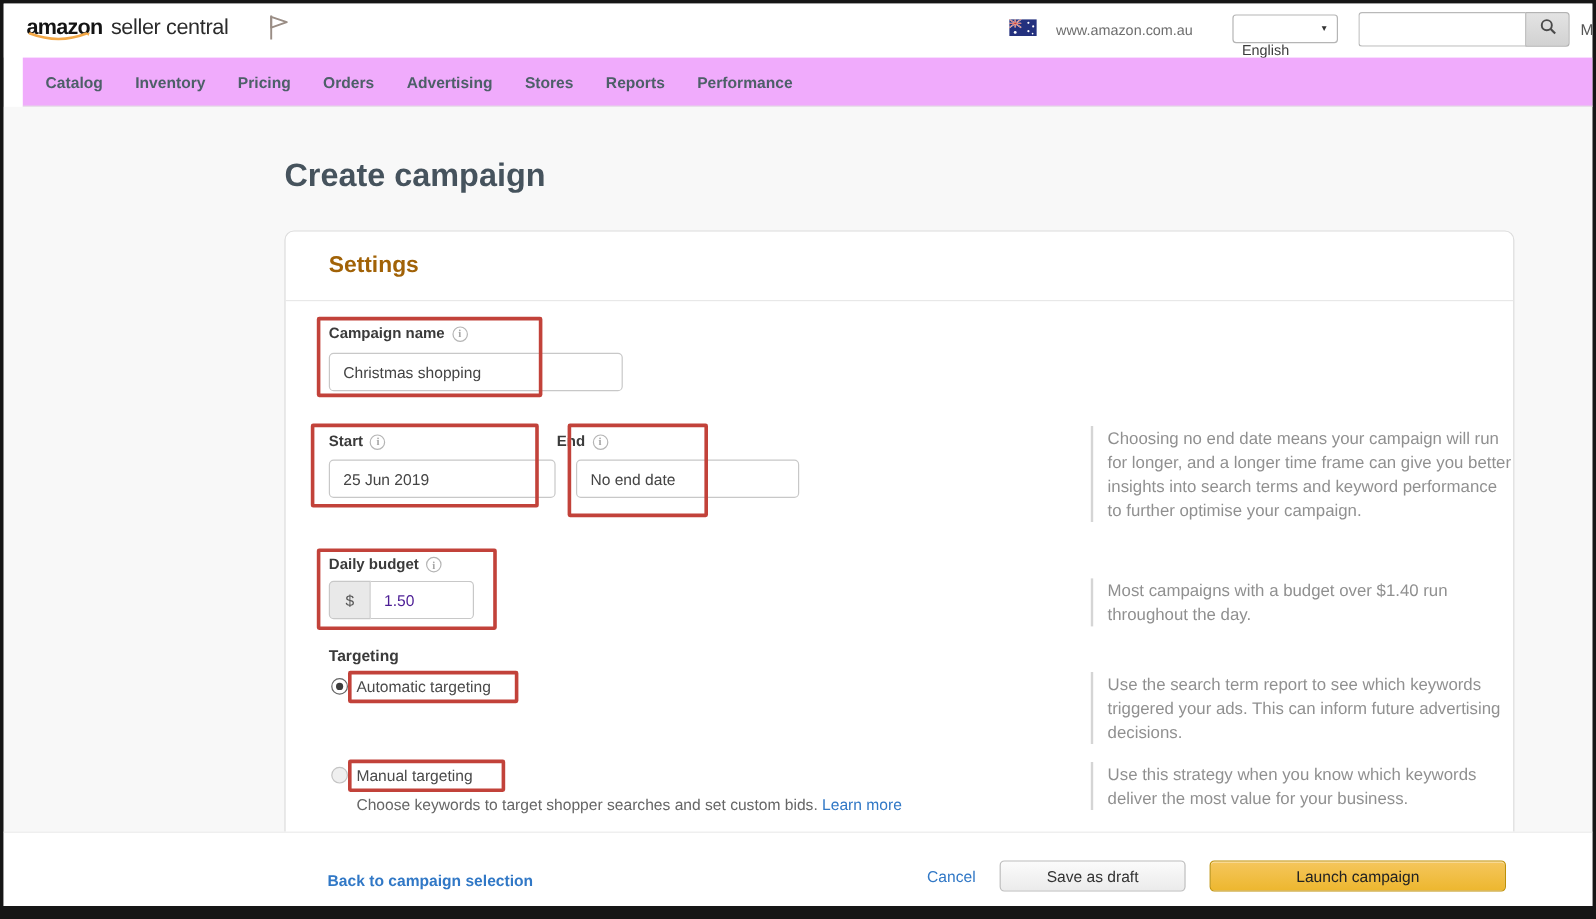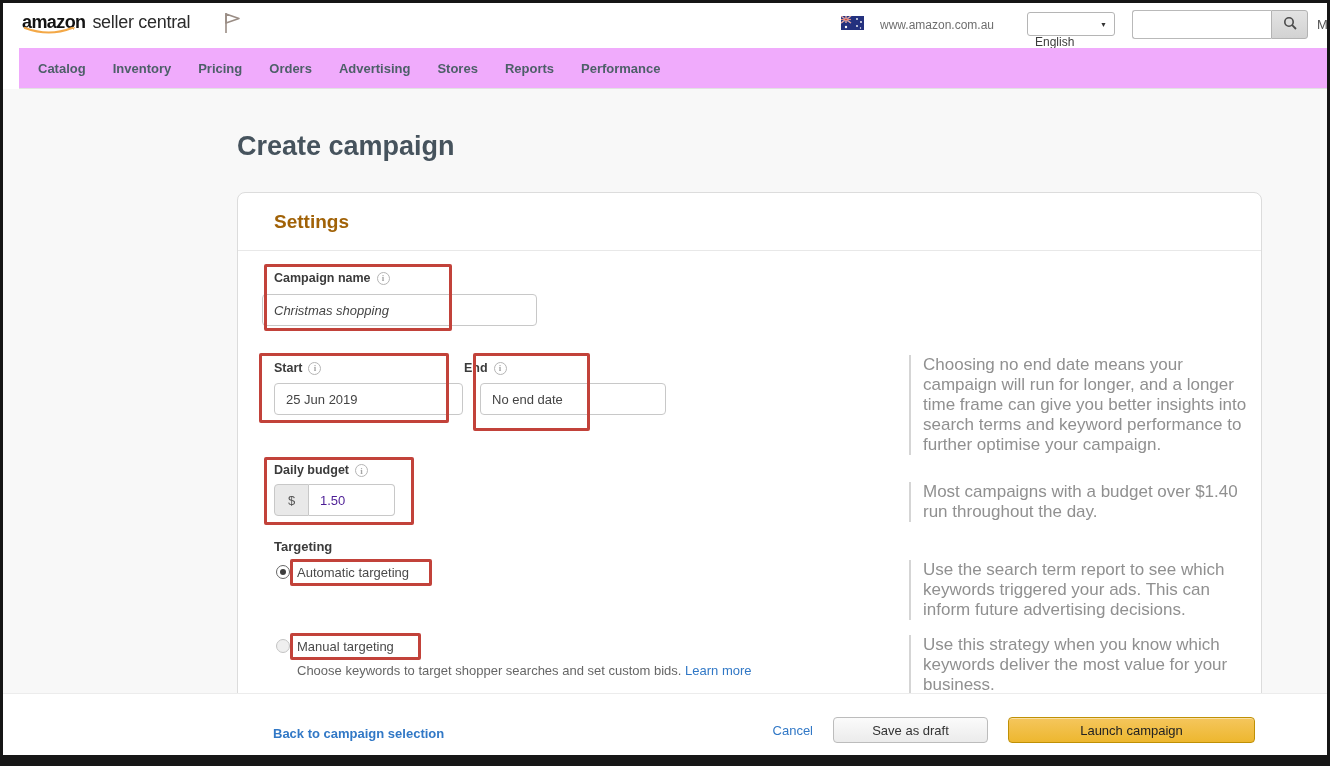--- a/index.html
+++ b/index.html
@@ -63,21 +63,21 @@
   .radio { position:absolute; width:14px; height:14px; border-radius:50%; cursor:pointer; }
   .radio.selected { border:1px solid #666; background:#fff; }
   .radio.selected::after { content:""; position:absolute; left:3px; top:3px; width:6px; height:6px;
     border-radius:50%; background:#3d3d3d; }
   .radio.unselected { border:1px solid #c4c4c4; background:#efefef; }
   .radio-label { position:absolute; font-size:13px; color:#4a4a4a; cursor:pointer; }
   .radio-desc { position:absolute; font-size:13px; color:#666; line-height:19px; }
   .learn-link { color:#3178c6; text-decoration:none; cursor:pointer; }
 
   .help { position:absolute; border-left:2px solid #d5d5d5; padding-left:12px; width:352px;
-    font-size:17px; color:#909090; line-height:20px; }
+    font-size:14px; color:#909090; line-height:20px; }
 
   .red-box { position:absolute; border:3px solid #c2423a; border-radius:2px; z-index:5; pointer-events:none; }
 
   
   .footer { position:absolute; left:0; top:690px; width:100%; height:62px; background:#fff;
     border-top:1px solid #ececec; z-index:10; display:flex; justify-content:space-between;
     align-items:flex-start; padding:23px 72px 0 270px; }
   .back-link { font-size:13px; font-weight:bold; color:#3178c6; text-decoration:none; line-height:33px; cursor:pointer; }
   .footer-actions { display:flex; align-items:center; gap:20px; }
   .cancel-link { font-size:13px; color:#3178c6; text-decoration:none; cursor:pointer; }
@@ -168,21 +168,21 @@
 
     <div class="card">
       <div class="card-header">
         <span class="card-title">Settings</span>
       </div>
 
       <div class="f-label" style="left:36px; top:78px;">
         <span>Campaign name</span>
         <span class="info-icon">i</span>
       </div>
-      <input class="t-input" style="left: 24px; top: 101px; width: 275px; font-style: italic;" type="text" value="Christmas shopping">
+      <input class="t-input" style="left: 36px; top: 101px; width: 245px;" type="text" value="Christmas shopping">
       <div class="red-box" style="left:26px; top:71px; width:188px; height:67px;"></div>
 
       <div class="f-label" style="left:36px; top:168px;">
         <span>Start</span>
         <span class="info-icon">i</span>
       </div>
       <input class="t-input" style="left: 36px; top: 190px; width: 189px;" type="text" value="25 Jun 2019">
       <div class="red-box" style="left:21px; top:160px; width:190px; height:70px;"></div>
 
       <div class="f-label" style="left:226px; top:168px;">

